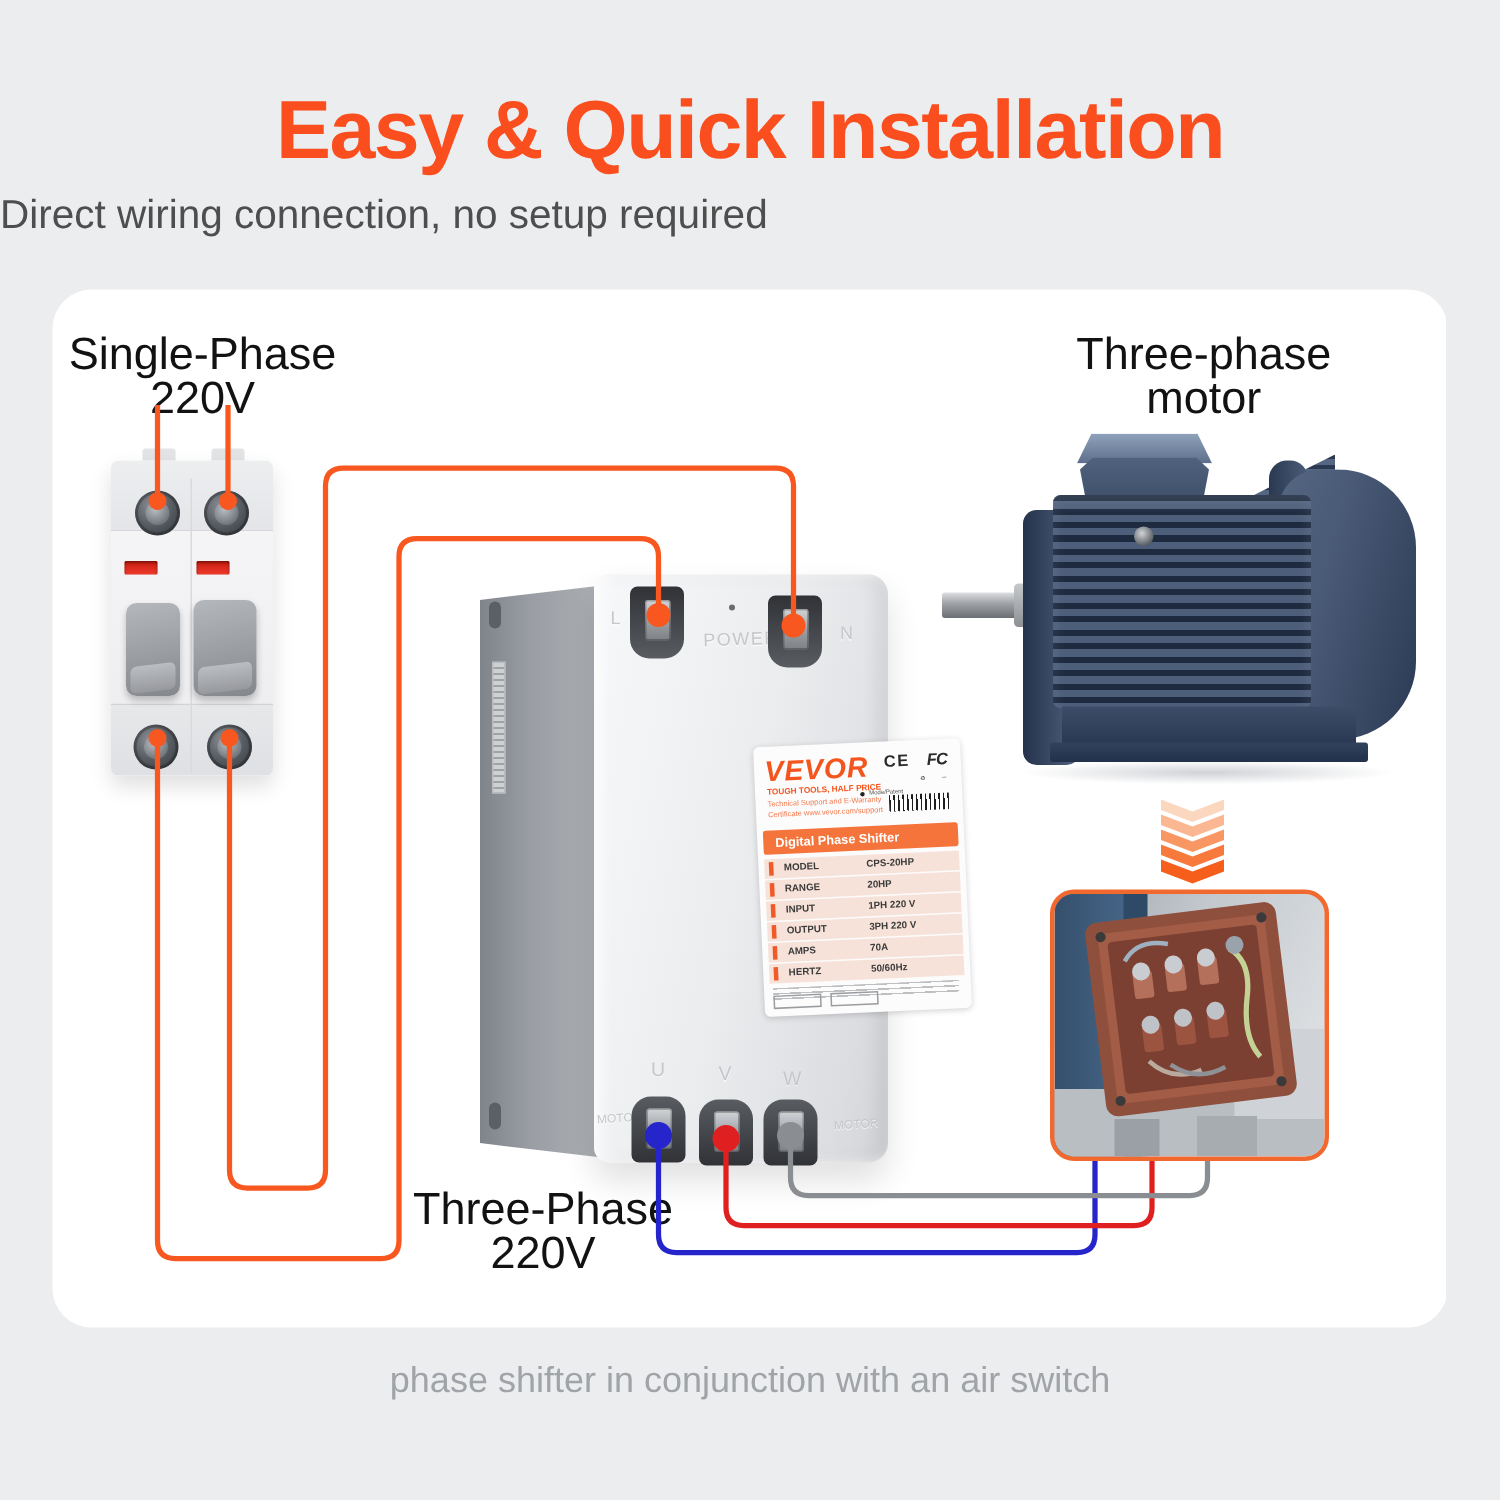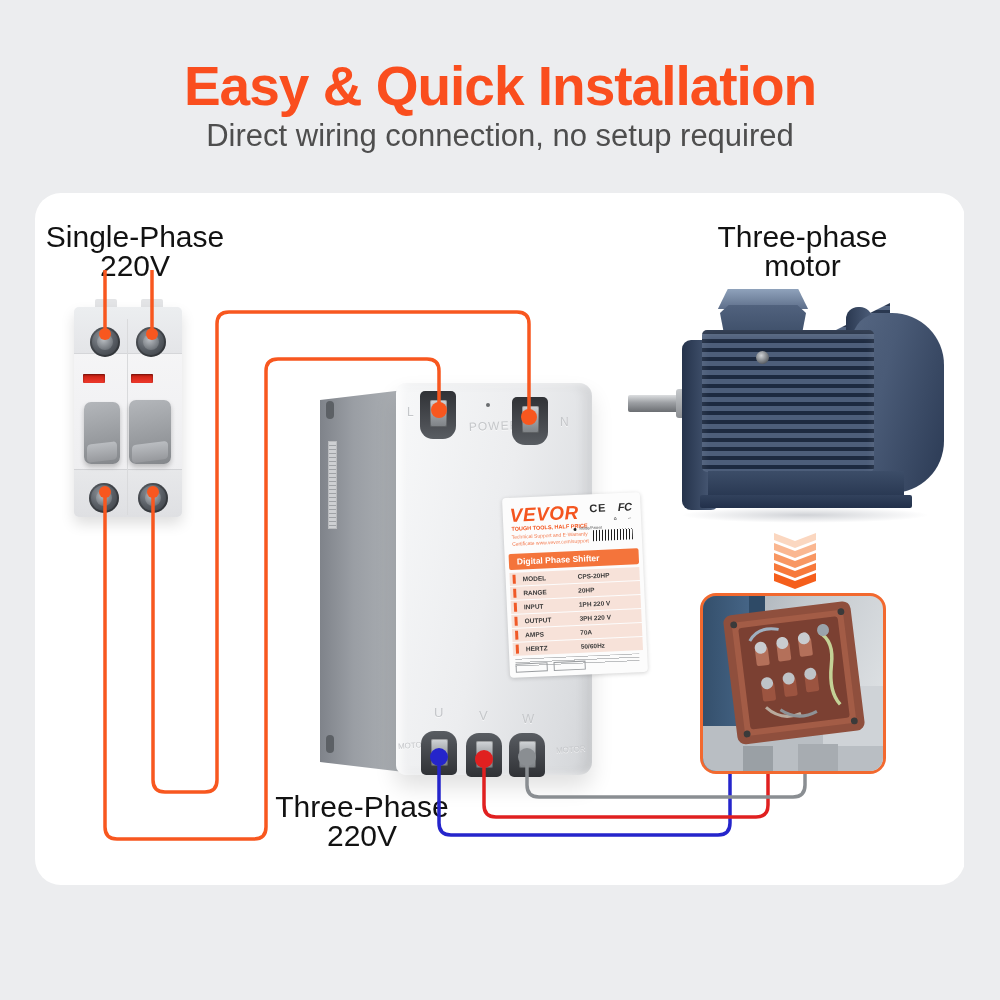--- a/index.html
+++ b/index.html
@@ -10,22 +10,22 @@
     font-family:"Liberation Sans", sans-serif;
   }
   .abs { position:absolute; }
 
   
   .title {
     top:54px; left:0; width:1000px; text-align:center;
     font-size:55px; font-weight:800; letter-spacing:-1px; color:#fa4e1e;
   }
   .subtitle {
-    top:118px; left:0; width:1000px; text-align:center;
-    font-size:31px; color:#4e4e4e;
+    top:128px; left:0; width:1000px; 
+    font-size:27px; color:#4e4e4e;
   }
   .footer {
     top:905px; left:0; width:1000px; text-align:center;
     font-size:24px; line-height:31px; color:#a0a3a7;
   }
 
   
   .card {
     left:35px; top:193px; width:930px; height:692px;
     background:#ffffff; border-radius:26px;
@@ -384,14 +384,15 @@
     <g>
       <path d="M774,533 L795,541 L816,533 L816,540 L795,548 L774,540 Z" fill="#fbd7c0"></path>
       <path d="M774,543 L795,551 L816,543 L816,550 L795,558 L774,550 Z" fill="#fab791"></path>
       <path d="M774,553 L795,561 L816,553 L816,560 L795,568 L774,560 Z" fill="#f89763"></path>
       <path d="M774,563 L795,571 L816,563 L816,570 L795,578 L774,570 Z" fill="#f7793b"></path>
       <path d="M774,573 L795,581 L816,573 L816,581 L795,589 L774,581 Z" fill="#f55e1b"></path>
     </g>
   </svg>
 
   <div class="abs footer">
+    <div>phase shifter in conjunction with an air switch</div>
   </div>
 </div>
 
 </body></html>

